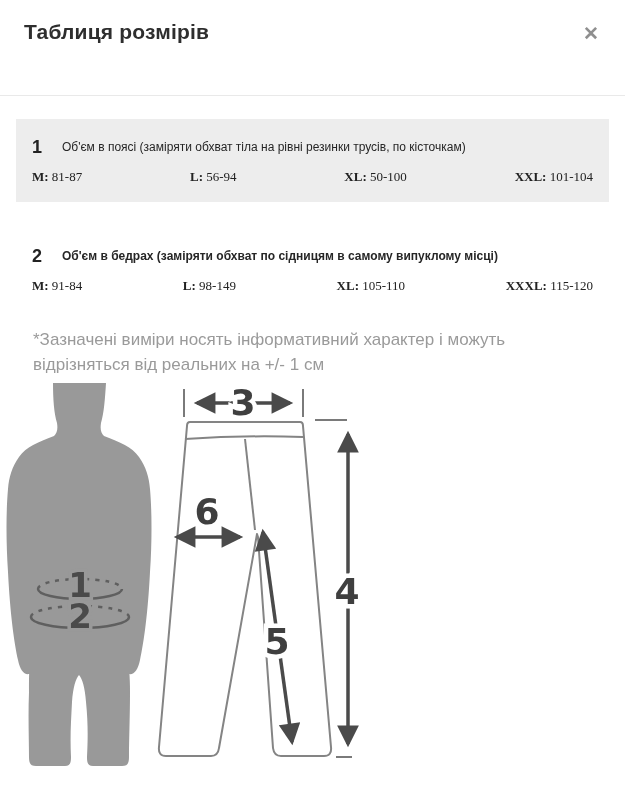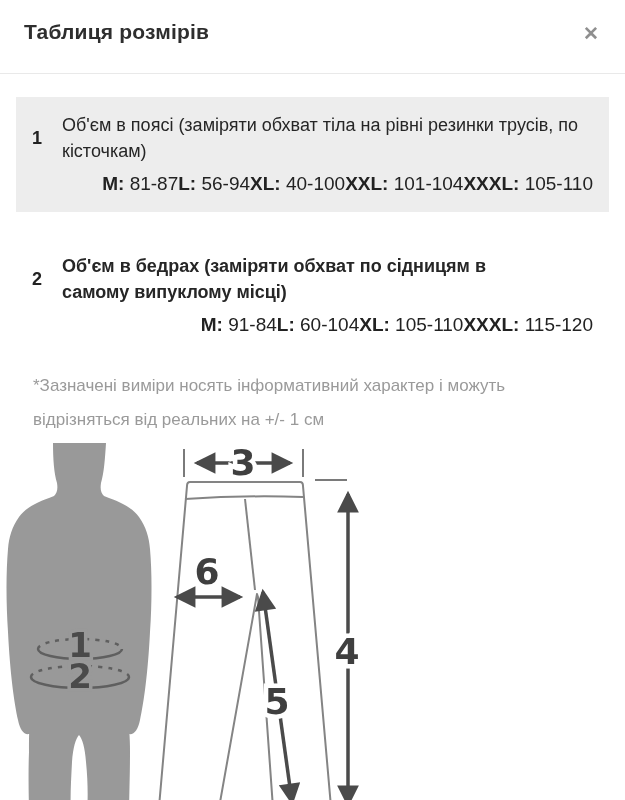--- a/index.html
+++ b/index.html
@@ -2,48 +2,48 @@
 <html><head>
 <meta charset="utf-8">
 <style>
   * { box-sizing: border-box; }
   html,body { margin:0; padding:0; }
   body {
     width:625px; height:800px; background:#ffffff; overflow:hidden;
     font-family:"Liberation Sans", sans-serif; color:#2a2a2a;
   }
   .modal-header {
-    height:74px; padding:20px 24px 0 24px;
+    height:96px; padding:20px 24px 0 24px;
     display:flex; justify-content:space-between; align-items:flex-start;
     border-bottom:1px solid #e9e9e9;
   }
   .modal-title { font-size:21px; font-weight:bold; color:#2e2e2e; letter-spacing:.2px; }
   .close-btn {
     font-size:19px; font-weight:bold; color:#8f8f8f; line-height:1;
     cursor:pointer; padding:4px 2px; user-select:none;
   }
   .measure-row {
     margin:23px 16px 0 16px; padding:15px 16px 17px 16px;
   }
   .measure-row.shaded { background:#ededed; }
   .measure-row.plain { margin-top:26px; padding-bottom:0; }
   .desc-line { display:flex; align-items:center; }
   .row-num { width:30px; flex:none; font-weight:bold; font-size:18px; color:#222; }
-  .row-desc { flex:1; font-size:18px; line-height:26px; color:#262626; }
+  .row-desc { flex:1; font-size:12px; line-height:26px; color:#262626; }
   .shaded .row-desc { max-width:540px; }
   .plain  .row-desc { max-width:480px;font-weight:bold; }
   .sizes-line {
-    display:flex; justify-content:flex-end;
-    margin-top:9px; font-size:19px; color:#222; white-space:nowrap;
+    display:flex; justify-content:space-between;
+    margin-top:9px; font-size:13px; color:#222; white-space:nowrap;font-family:Liberation Serif, serif;
   }
   .size-item .lbl { font-weight:bold; }
   .size-item .val { font-weight:normal; }
   .disclaimer {
     margin:33px 16px 0 33px; max-width:515px;
-    color:#9a9a9a; font-size:17px; line-height:34px;
+    color:#9a9a9a; font-size:17px; line-height:25px;
   }
   .diagram-wrap { margin-top:0; }
   svg text.dim-label {
     font-family:"DejaVu Sans", sans-serif; font-weight:bold; font-size:36px;
     fill:#3f3f3f; text-anchor:middle; paint-order:stroke; stroke:#ffffff; stroke-width:9px;
   }
   svg text.body-label {
     font-family:"DejaVu Sans", sans-serif; font-weight:bold; font-size:34px;
     fill:#4a4a4a; text-anchor:middle; paint-order:stroke; stroke:#999999; stroke-width:7px;
   }
@@ -59,34 +59,33 @@
   </div>
 
   <div class="measure-row shaded">
     <div class="desc-line">
       <div class="row-num">1</div>
       <div class="row-desc">Об'єм в поясі (заміряти обхват тіла на рівні резинки трусів, по кісточкам)</div>
     </div>
     <div class="sizes-line">
       <span class="size-item"><span class="lbl">M:</span> <span class="val">81-87</span></span>
       <span class="size-item"><span class="lbl">L:</span> <span class="val">56-94</span></span>
-      <span class="size-item"><span class="lbl">XL:</span> <span class="val">40-100</span></span>
+      <span class="size-item"><span class="lbl">XL:</span> <span class="val">50-100</span></span>
       <span class="size-item"><span class="lbl">XXL:</span> <span class="val">101-104</span></span>
-      <span class="size-item"><span class="lbl">XXXL:</span> <span class="val">105-110</span></span>
     </div>
   </div>
 
   <div class="measure-row plain">
     <div class="desc-line">
       <div class="row-num">2</div>
       <div class="row-desc">Об'єм в бедрах (заміряти обхват по сідницям в самому випуклому місці)</div>
     </div>
     <div class="sizes-line">
       <span class="size-item"><span class="lbl">M:</span> <span class="val">91-84</span></span>
-      <span class="size-item"><span class="lbl">L:</span> <span class="val">60-104</span></span>
+      <span class="size-item"><span class="lbl">L:</span> <span class="val">98-149</span></span>
       <span class="size-item"><span class="lbl">XL:</span> <span class="val">105-110</span></span>
       <span class="size-item"><span class="lbl">XXXL:</span> <span class="val">115-120</span></span>
     </div>
   </div>
 
   <div class="disclaimer">*Зазначені виміри носять інформативний характер і можуть відрізняться від реальних на +/- 1 см</div>
 
   <div class="diagram-wrap">
     <svg width="625" height="405" viewBox="0 0 625 405">
       <defs>

